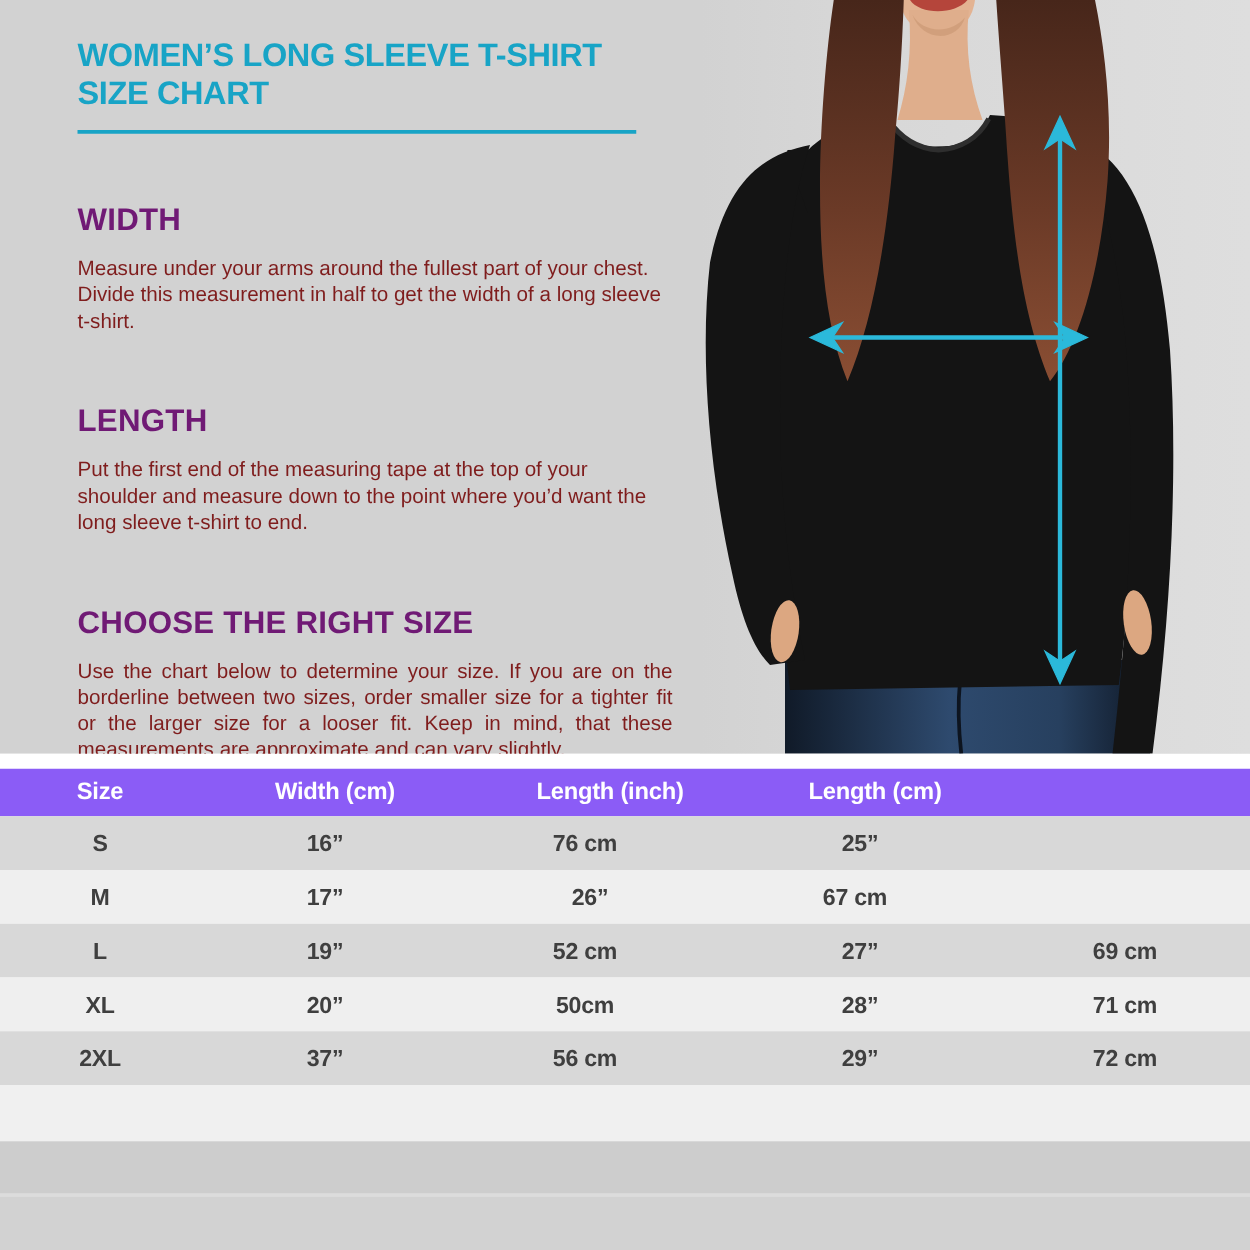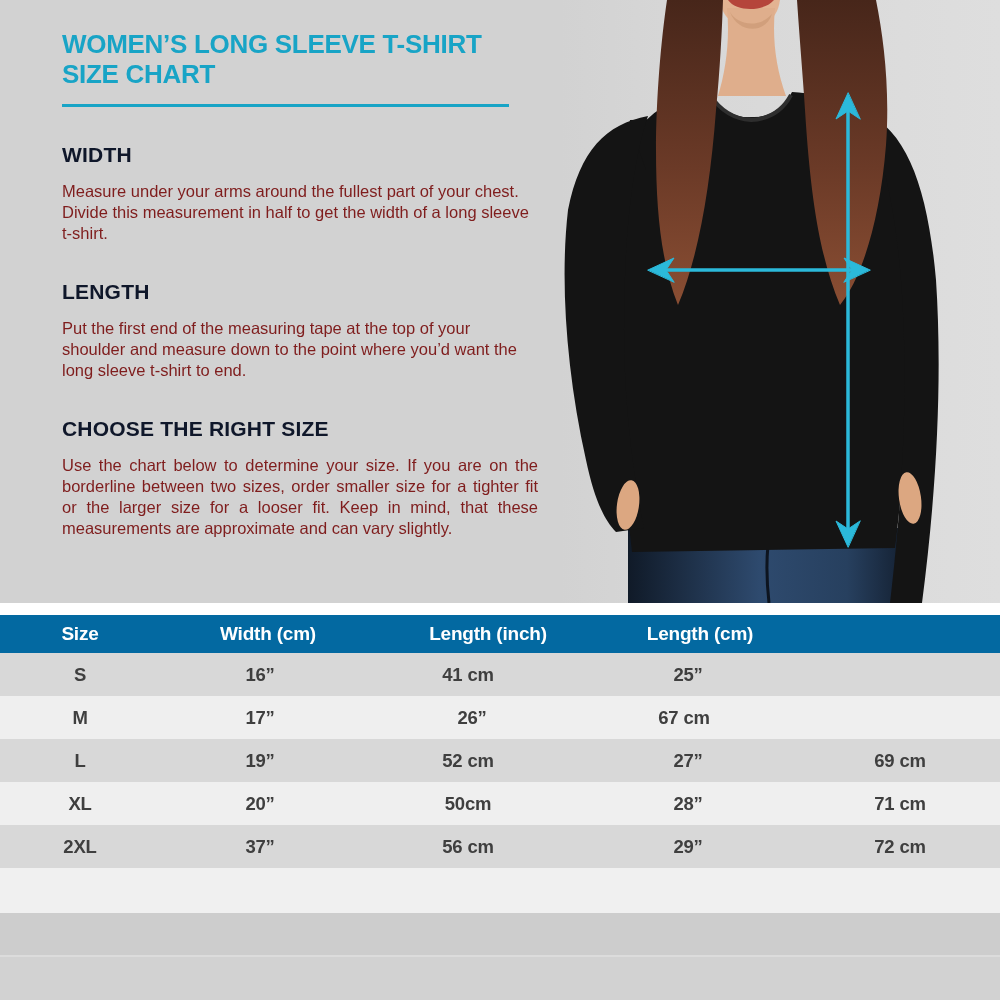--- a/index.html
+++ b/index.html
@@ -6,21 +6,21 @@
   body{width:1000px;height:1000px;overflow:hidden;background:#fff;
        font-family:"Liberation Sans", sans-serif;}
   .page{position:relative;width:1000px;height:1000px;padding-left:18px;}
 
   
   .top{position:absolute;top:0;left:0;width:1000px;height:603px;background:#d2d2d2;}
   .info{position:absolute;top:0;left:0;width:560px;height:603px;padding:0;}
   .info-inner{padding:30px 0 0 62px;width:476px;}
   .title{margin:0;font-size:26px;font-weight:700;letter-spacing:-0.3px;line-height:1.15;}
   .rule{width:447px;height:3px;margin-top:14px;}
-  .sec-h{margin:36px 0 14px 0;font-size:21px;font-weight:700;color:#0f172a;letter-spacing:0.2px;}
+  .sec-h{margin:55px 0 14px 0;font-size:25px;font-weight:700;color:#701a75;letter-spacing:0.2px;}
   .sec-p{margin:0;font-size:16.5px;line-height:21px;color:#7f1d1d;}
   .sec-p.justify{text-align:justify;}
 
   
   .photo{position:absolute;top:0;right:0;width:440px;height:603px;}
   .photo svg{display:block;}
 
   
   .gap-strip{position:absolute;top:603px;left:0;width:1000px;height:12px;background:#ffffff;}
 
@@ -125,31 +125,31 @@
           <polygon points="288,93 276,119 288,111 300,119" stroke-width="1"></polygon>
           <polygon points="288,547 276,521 288,529 300,521" stroke-width="1"></polygon>
         </g>
       </svg>
     </div>
   </section>
 
   <div class="gap-strip"></div>
 
   <section class="size-table">
-    <div class="trow thead" style="background:#0369a1;">
+    <div class="trow thead" style="background:#8b5cf6;">
       <div class="cell c0">Size</div>
       <div class="cell c2">Width (cm)</div>
       <div class="cell c3">Length (inch)</div>
       <div class="cell c4">Length (cm)</div>
     </div>
 
     <div class="trow tr shade-a">
       <div class="cell c0">S</div>
       <div class="cell c1">16”</div>
-      <div class="cell c2">41 cm</div>
+      <div class="cell c2">76 cm</div>
       <div class="cell c3">25”</div>
     </div>
 
     <div class="trow tr shade-b">
       <div class="cell c0">M</div>
       <div class="cell c1">17”</div>
       <div class="cell c3">26”</div>
       <div class="cell c4">67 cm</div>
     </div>
 

